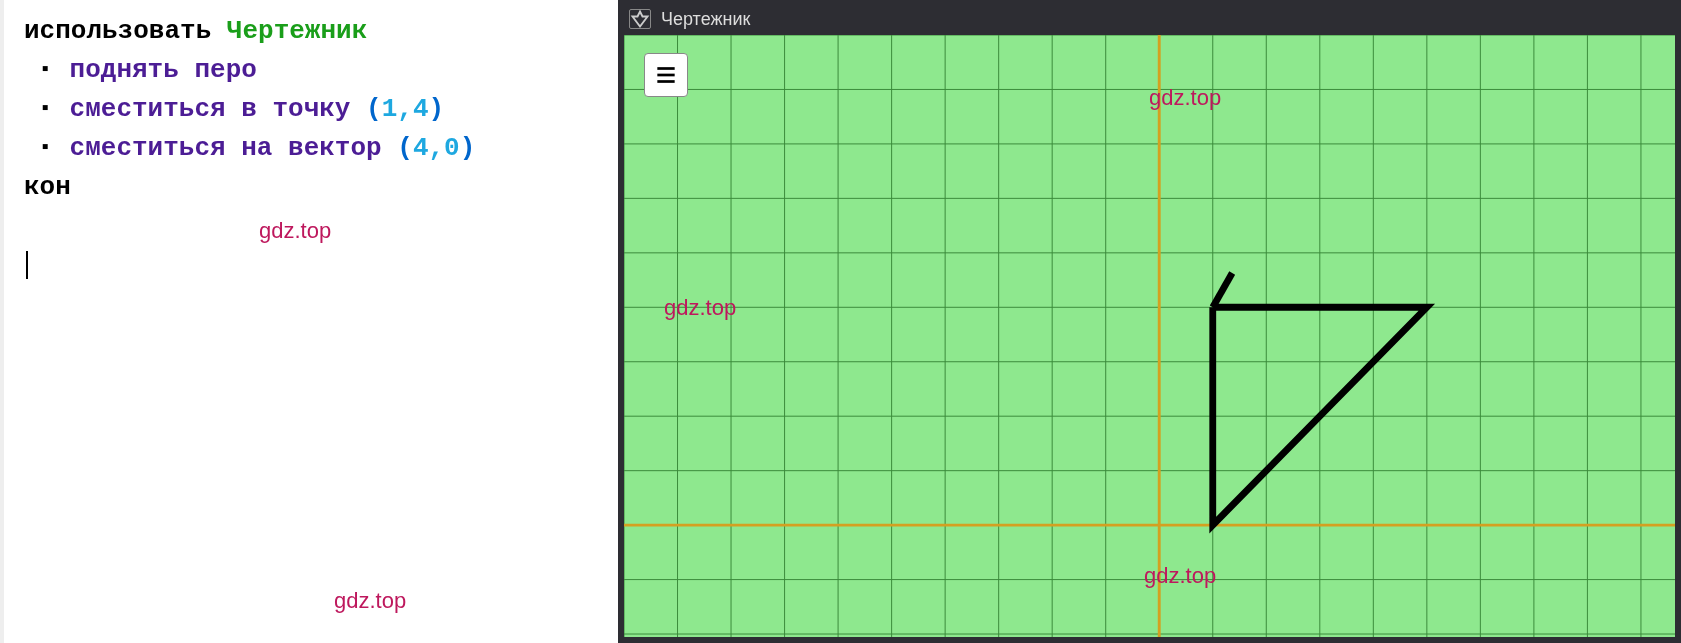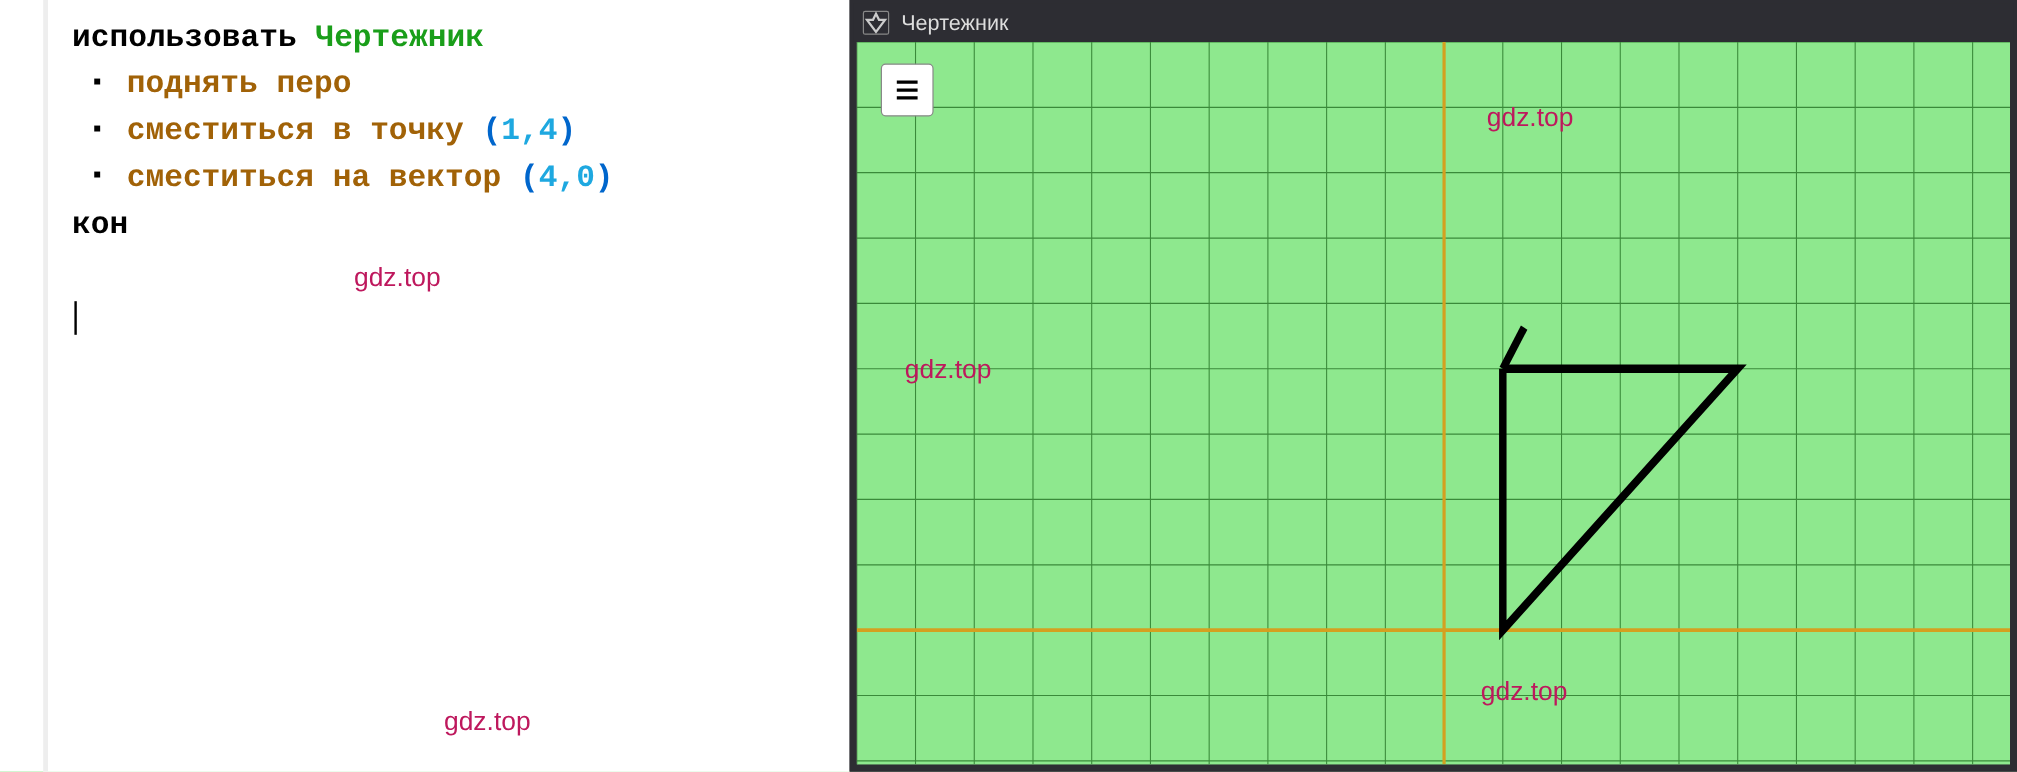--- a/index.html
+++ b/index.html
@@ -5,37 +5,36 @@
     * { box-sizing: border-box; margin: 0; padding: 0; }
     body {
       width: 1681px;
       height: 643px;
       display: flex;
       font-family: "Courier New", monospace;
       background: #fff;
       overflow: hidden;
     }
     .code-panel {
-      width: 672px;
+      width: 618px;
       height: 643px;
       background: #fff;
       padding: 12px 20px;
       position: relative;
       border-left: 4px solid #eee;
-      margin-left: 36px;
     }
     .code-line {
       font-size: 26px;
       font-weight: bold;
       line-height: 1.5;
       white-space: pre;
     }
     .kw-black { color: #000; }
     .kw-green { color: #1a9e1a; }
-    .kw-blue { color: #a16207; }
+    .kw-blue { color: #4c1d95; }
     .paren { color: #0066cc; }
     .num { color: #1ea8e0; }
     .comma { color: #1ea8e0; }
     .bullet { color: #000; display: inline-block; width: 18px; text-align: center; font-size: 20px; vertical-align: middle;}
     .indent { display: inline-block; width: 12px; }
     .cursor {
       display: inline-block;
       width: 2px;
       height: 28px;
       background: #000;

